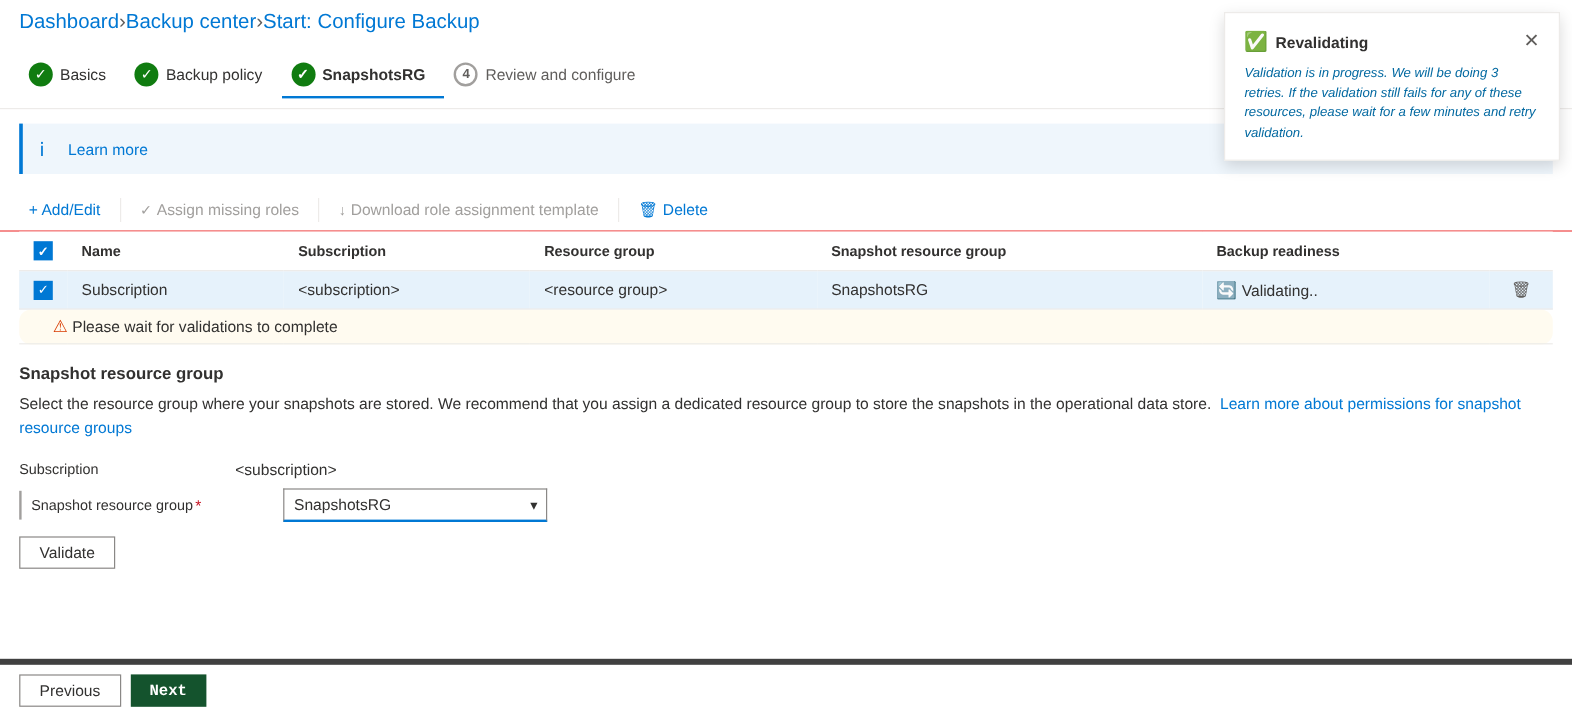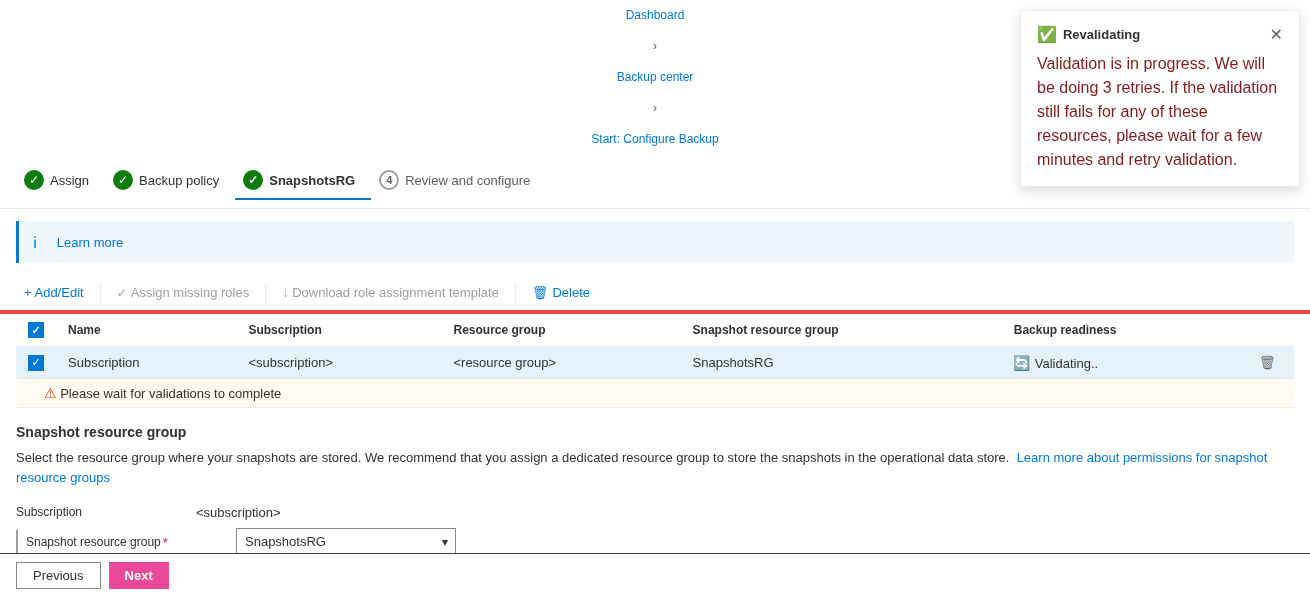--- a/index.html
+++ b/index.html
@@ -1,21 +1,21 @@
 <!DOCTYPE html>
 <html><head>
   <meta charset="utf-8">
   <style>
     * { box-sizing: border-box; margin: 0; padding: 0; }
     body { font-family: 'Segoe UI', Arial, sans-serif; font-size: 13px; color: #323130; background: #f3f2f1; }
     
     .page-wrapper { background: #fff; min-height: 597px; position: relative; overflow: hidden; }
     
     
-    .breadcrumb { display: flex; align-items: center; padding: 8px 16px; font-size: 12px; color: #605e5c; gap: 17px; flex-direction: column; }
+    .breadcrumb { display: flex; align-items: center; padding: 8px 16px; font-size: 17px; color: #605e5c; gap: 0; }
     .breadcrumb a { color: #0078d4; text-decoration: none; }
     .breadcrumb-separator { color: #605e5c; }
     
     
     .page-header { padding: 4px 16px 8px; }
     .page-title { font-size: 20px; font-weight: 600; color: #323130; display: flex; align-items: center; gap: 8px; }
     .page-title-dots { cursor: pointer; color: #605e5c; font-size: 16px; }
     .page-subtitle { font-size: 11px; color: #605e5c; margin-top: 2px; }
     
     
@@ -25,21 +25,21 @@
     .step.completed { color: #323130; }
     .step-icon-check { width: 20px; height: 20px; border-radius: 50%; background: #107c10; display: flex; align-items: center; justify-content: center; color: #fff; font-size: 12px; }
     .step-icon-number { width: 20px; height: 20px; border-radius: 50%; border: 2px solid #a19f9d; display: flex; align-items: center; justify-content: center; color: #605e5c; font-size: 11px; font-weight: 600; }
     
     
     .info-banner { margin: 12px 16px; padding: 10px 14px; background: #eff6fc; border-left: 3px solid #0078d4; display: flex; align-items: center; gap: 8px; font-size: 13px; }
     .info-icon { color: #0078d4; font-size: 16px; }
     .info-link { color: #0078d4; text-decoration: none; text-align: right; }
     
     
-    .toolbar { display: flex; align-items: center; padding: 6px 16px; gap: 4px; border-bottom: 4px solid #ef4444; }
+    .toolbar { display: flex; align-items: center; padding: 6px 16px; gap: 4px; border-bottom: 1px solid #ef4444; }
     .toolbar-btn { display: flex; align-items: center; gap: 4px; padding: 4px 8px; background: none; border: none; cursor: pointer; color: #0078d4; font-size: 13px; }
     .toolbar-btn.disabled { color: #a19f9d; cursor: default; }
     .toolbar-separator { width: 1px; height: 20px; background: #edebe9; margin: 0 4px; }
     
     
     .table-container { margin: 0 16px; }
     .data-table { width: 100%; border-collapse: collapse; }
     .data-table th { padding: 8px 12px; text-align: left; font-size: 12px; font-weight: 600; color: #323130; background: #fff; border-bottom: 1px solid #edebe9; }
     .data-table td { padding: 6px 12px; font-size: 13px; border-bottom: 1px solid #edebe9; }
     .data-table tr.selected td { background: #e6f2fb; }
@@ -71,31 +71,31 @@
     .rg-label { font-size: 12px; color: #323130; }
     .rg-required { color: #c50f1f; margin-left: 2px; }
     
     .dropdown-container { position: relative; display: inline-flex; align-items: center; }
     .dropdown-select { width: 220px; padding: 5px 28px 5px 8px; border: 1px solid #8a8886; background: #fff; font-size: 13px; color: #323130; appearance: none; cursor: pointer; border-bottom: 2px solid #0078d4; outline: none; }
     .dropdown-arrow { position: absolute; right: 8px; pointer-events: none; color: #323130; font-size: 12px; }
     
     .validate-btn { margin-top: 12px; padding: 5px 16px; border: 1px solid #8a8886; background: #fff; font-size: 13px; cursor: pointer; color: #323130; }
     
     
-    .footer { position: absolute; bottom: 0; left: 0; right: 0; padding: 8px 16px; border-top: 1px solid #404040; background: #fff; display: flex; gap: 8px; }
+    .footer { position: absolute; bottom: 0; left: 0; right: 0; padding: 8px 16px; border-top: 5px solid #404040; background: #fff; display: flex; gap: 8px; }
     .btn-secondary { padding: 5px 16px; border: 1px solid #8a8886; background: #fff; font-size: 13px; cursor: pointer; color: #323130; }
-    .btn-primary { padding: 5px 16px; border: none; background: #ec4899; font-size: 13px; cursor: pointer; color: #fff; font-weight: 600; }
+    .btn-primary { padding: 5px 16px; border: none; background: #14532d; font-size: 13px; cursor: pointer; color: #fff; font-weight: 600; font-family: Liberation Mono, monospace; }
     
     
     .notification-popup { position: absolute; top: 10px; right: 10px; width: 280px; background: #fff; border: 1px solid #edebe9; box-shadow: 0 4px 12px rgba(0,0,0,0.15); padding: 14px 16px; z-index: 100; }
     .notification-header { display: flex; align-items: center; justify-content: space-between; margin-bottom: 8px; }
     .notification-title { display: flex; align-items: center; gap: 6px; font-weight: 600; font-size: 13px; }
     .notification-check { color: #107c10; font-size: 16px; }
     .notification-close { background: none; border: none; cursor: pointer; color: #605e5c; font-size: 16px; line-height: 1; }
-    .notification-body { font-size: 16px; color: #7f1d1d; line-height: 1.5; }
+    .notification-body { font-size: 11px; color: #0369a1; line-height: 1.5; font-style: italic; }
     
     
     .sub-placeholder { color: #323130; font-style: normal; }
   </style>
 </head>
 <body>
 
 <div class="page-wrapper">
 
   <div class="breadcrumb">
@@ -103,21 +103,21 @@
     <span class="breadcrumb-separator">›</span>
     <a href="#">Backup center</a>
     <span class="breadcrumb-separator">›</span>
     <a href="#">Start: Configure Backup</a>
   </div>
 
 
   <div class="steps-bar">
     <div class="step completed">
       <div class="step-icon-check">✓</div>
-      <span>Assign</span>
+      <span>Basics</span>
     </div>
     <div class="step completed">
       <div class="step-icon-check">✓</div>
       <span>Backup policy</span>
     </div>
     <div class="step active">
       <div class="step-icon-check">✓</div>
       <span>SnapshotsRG</span>
     </div>
     <div class="step">

